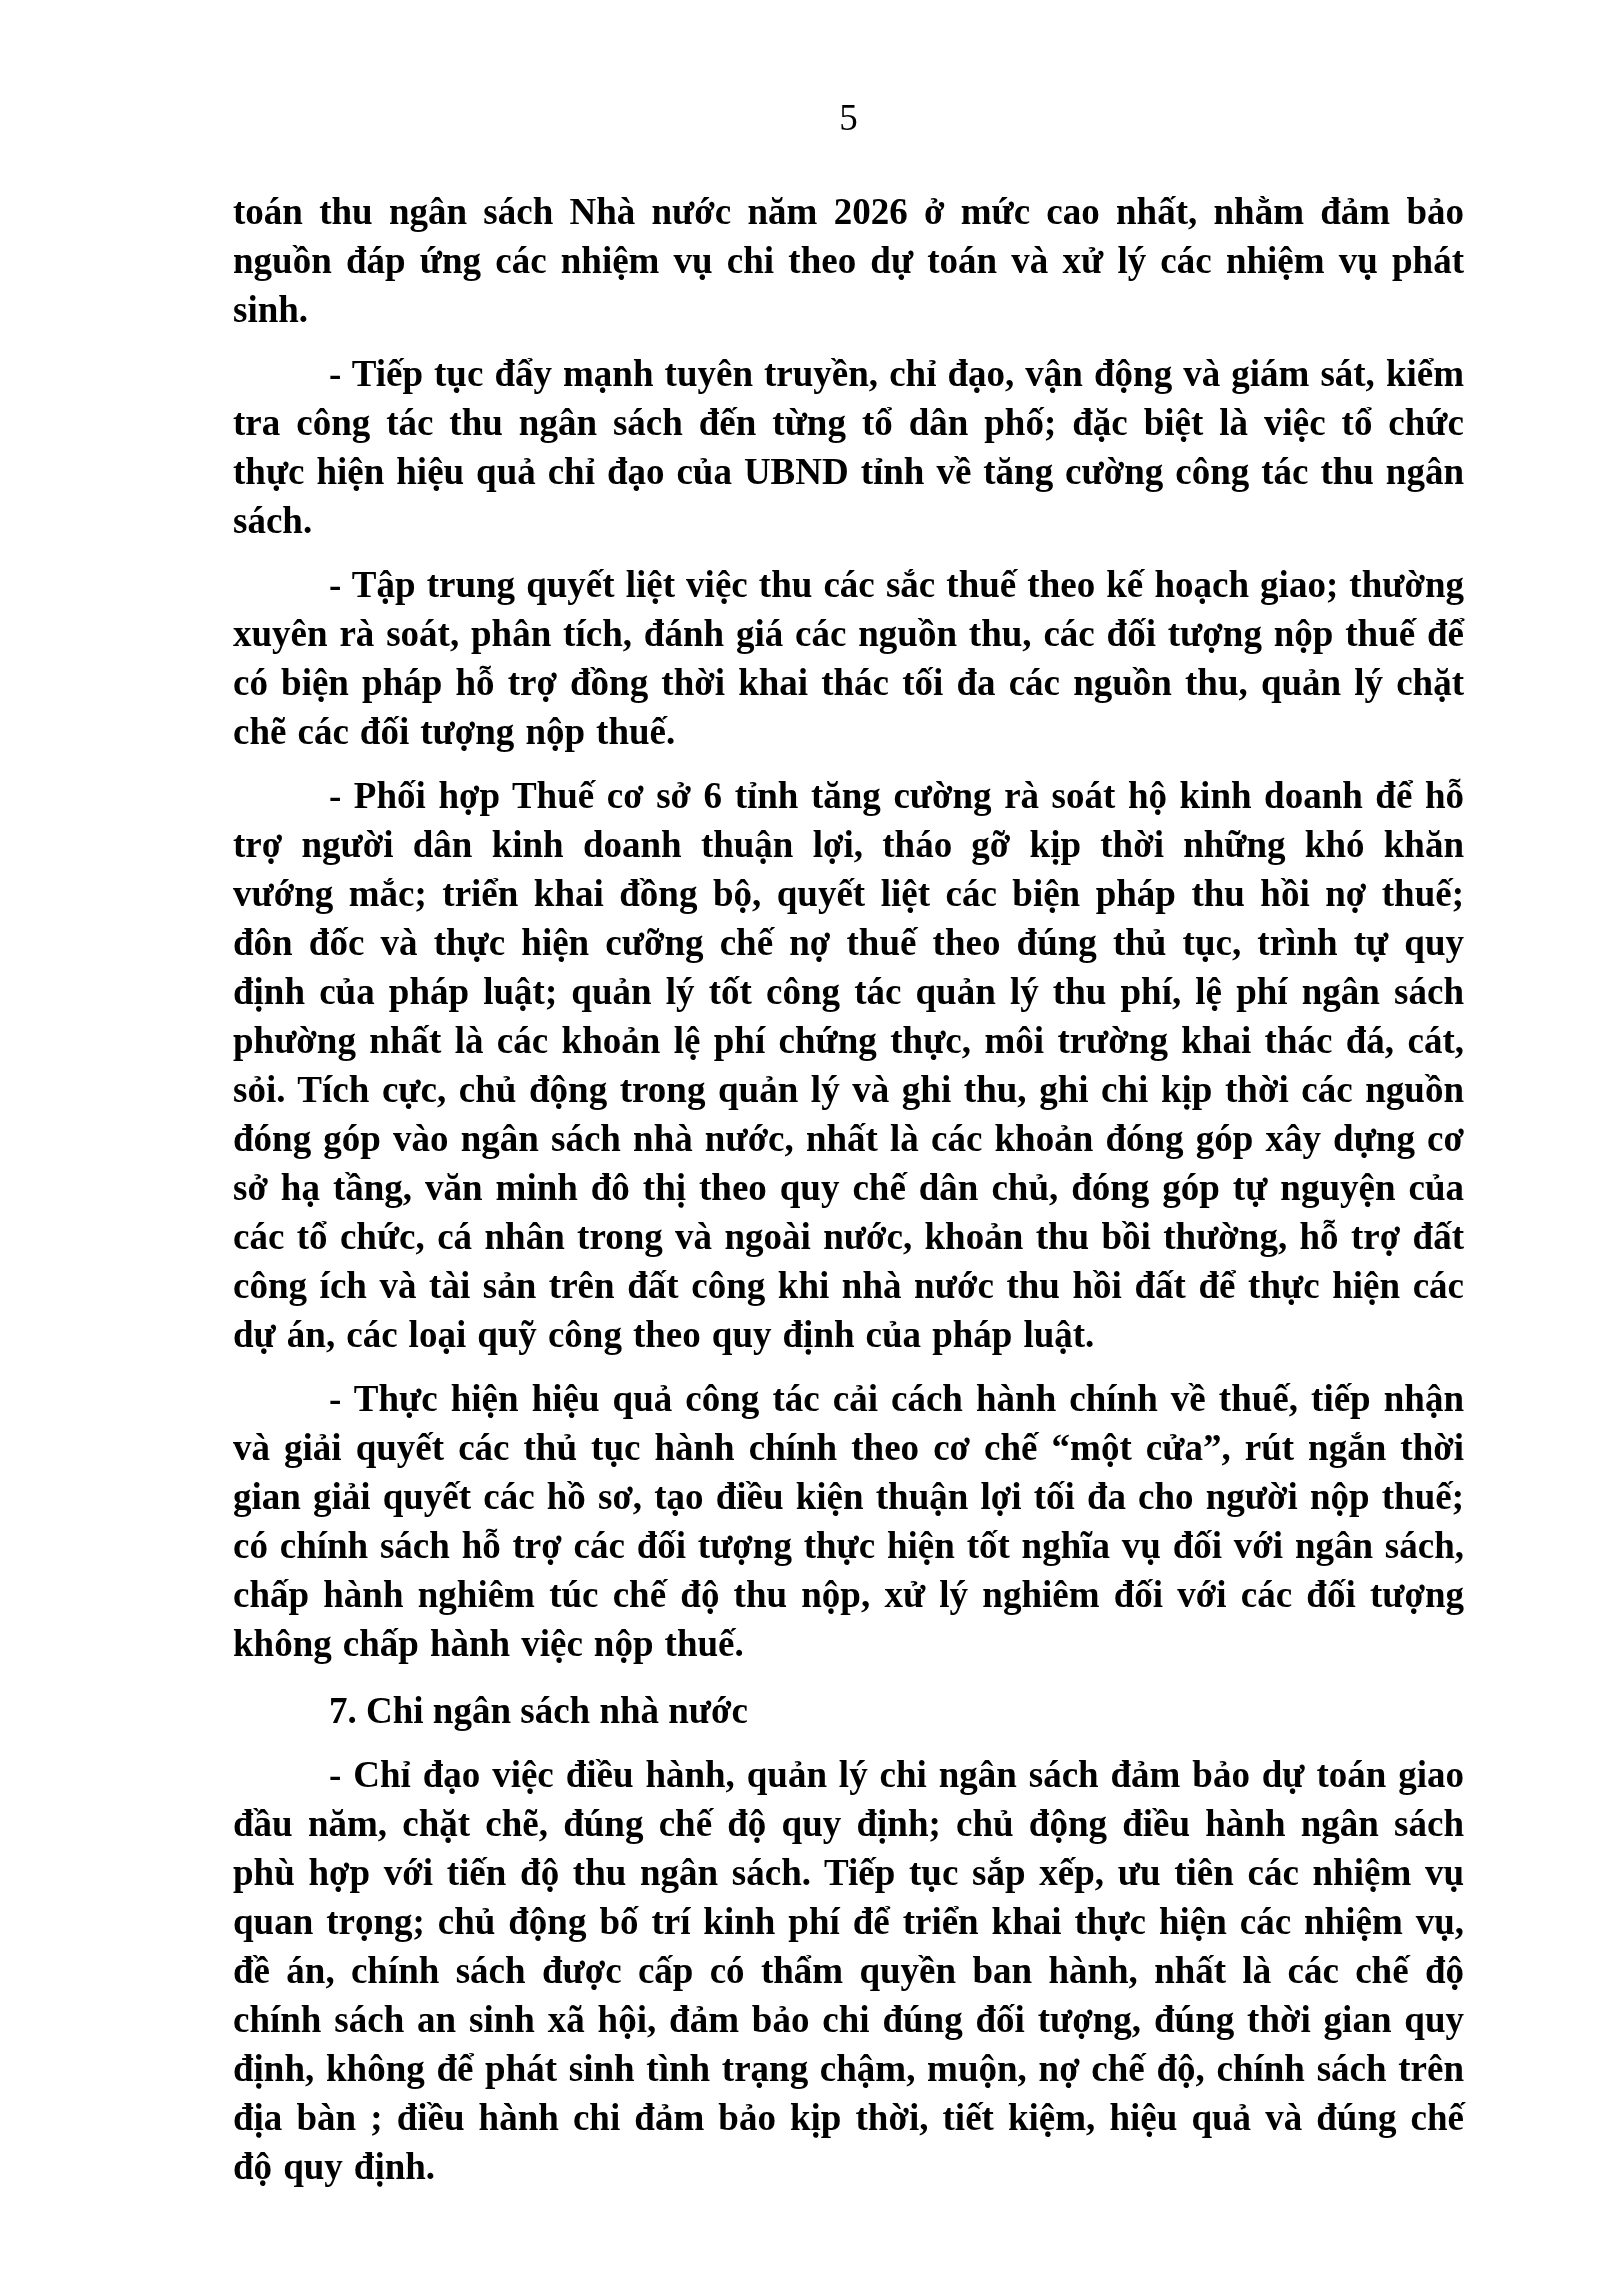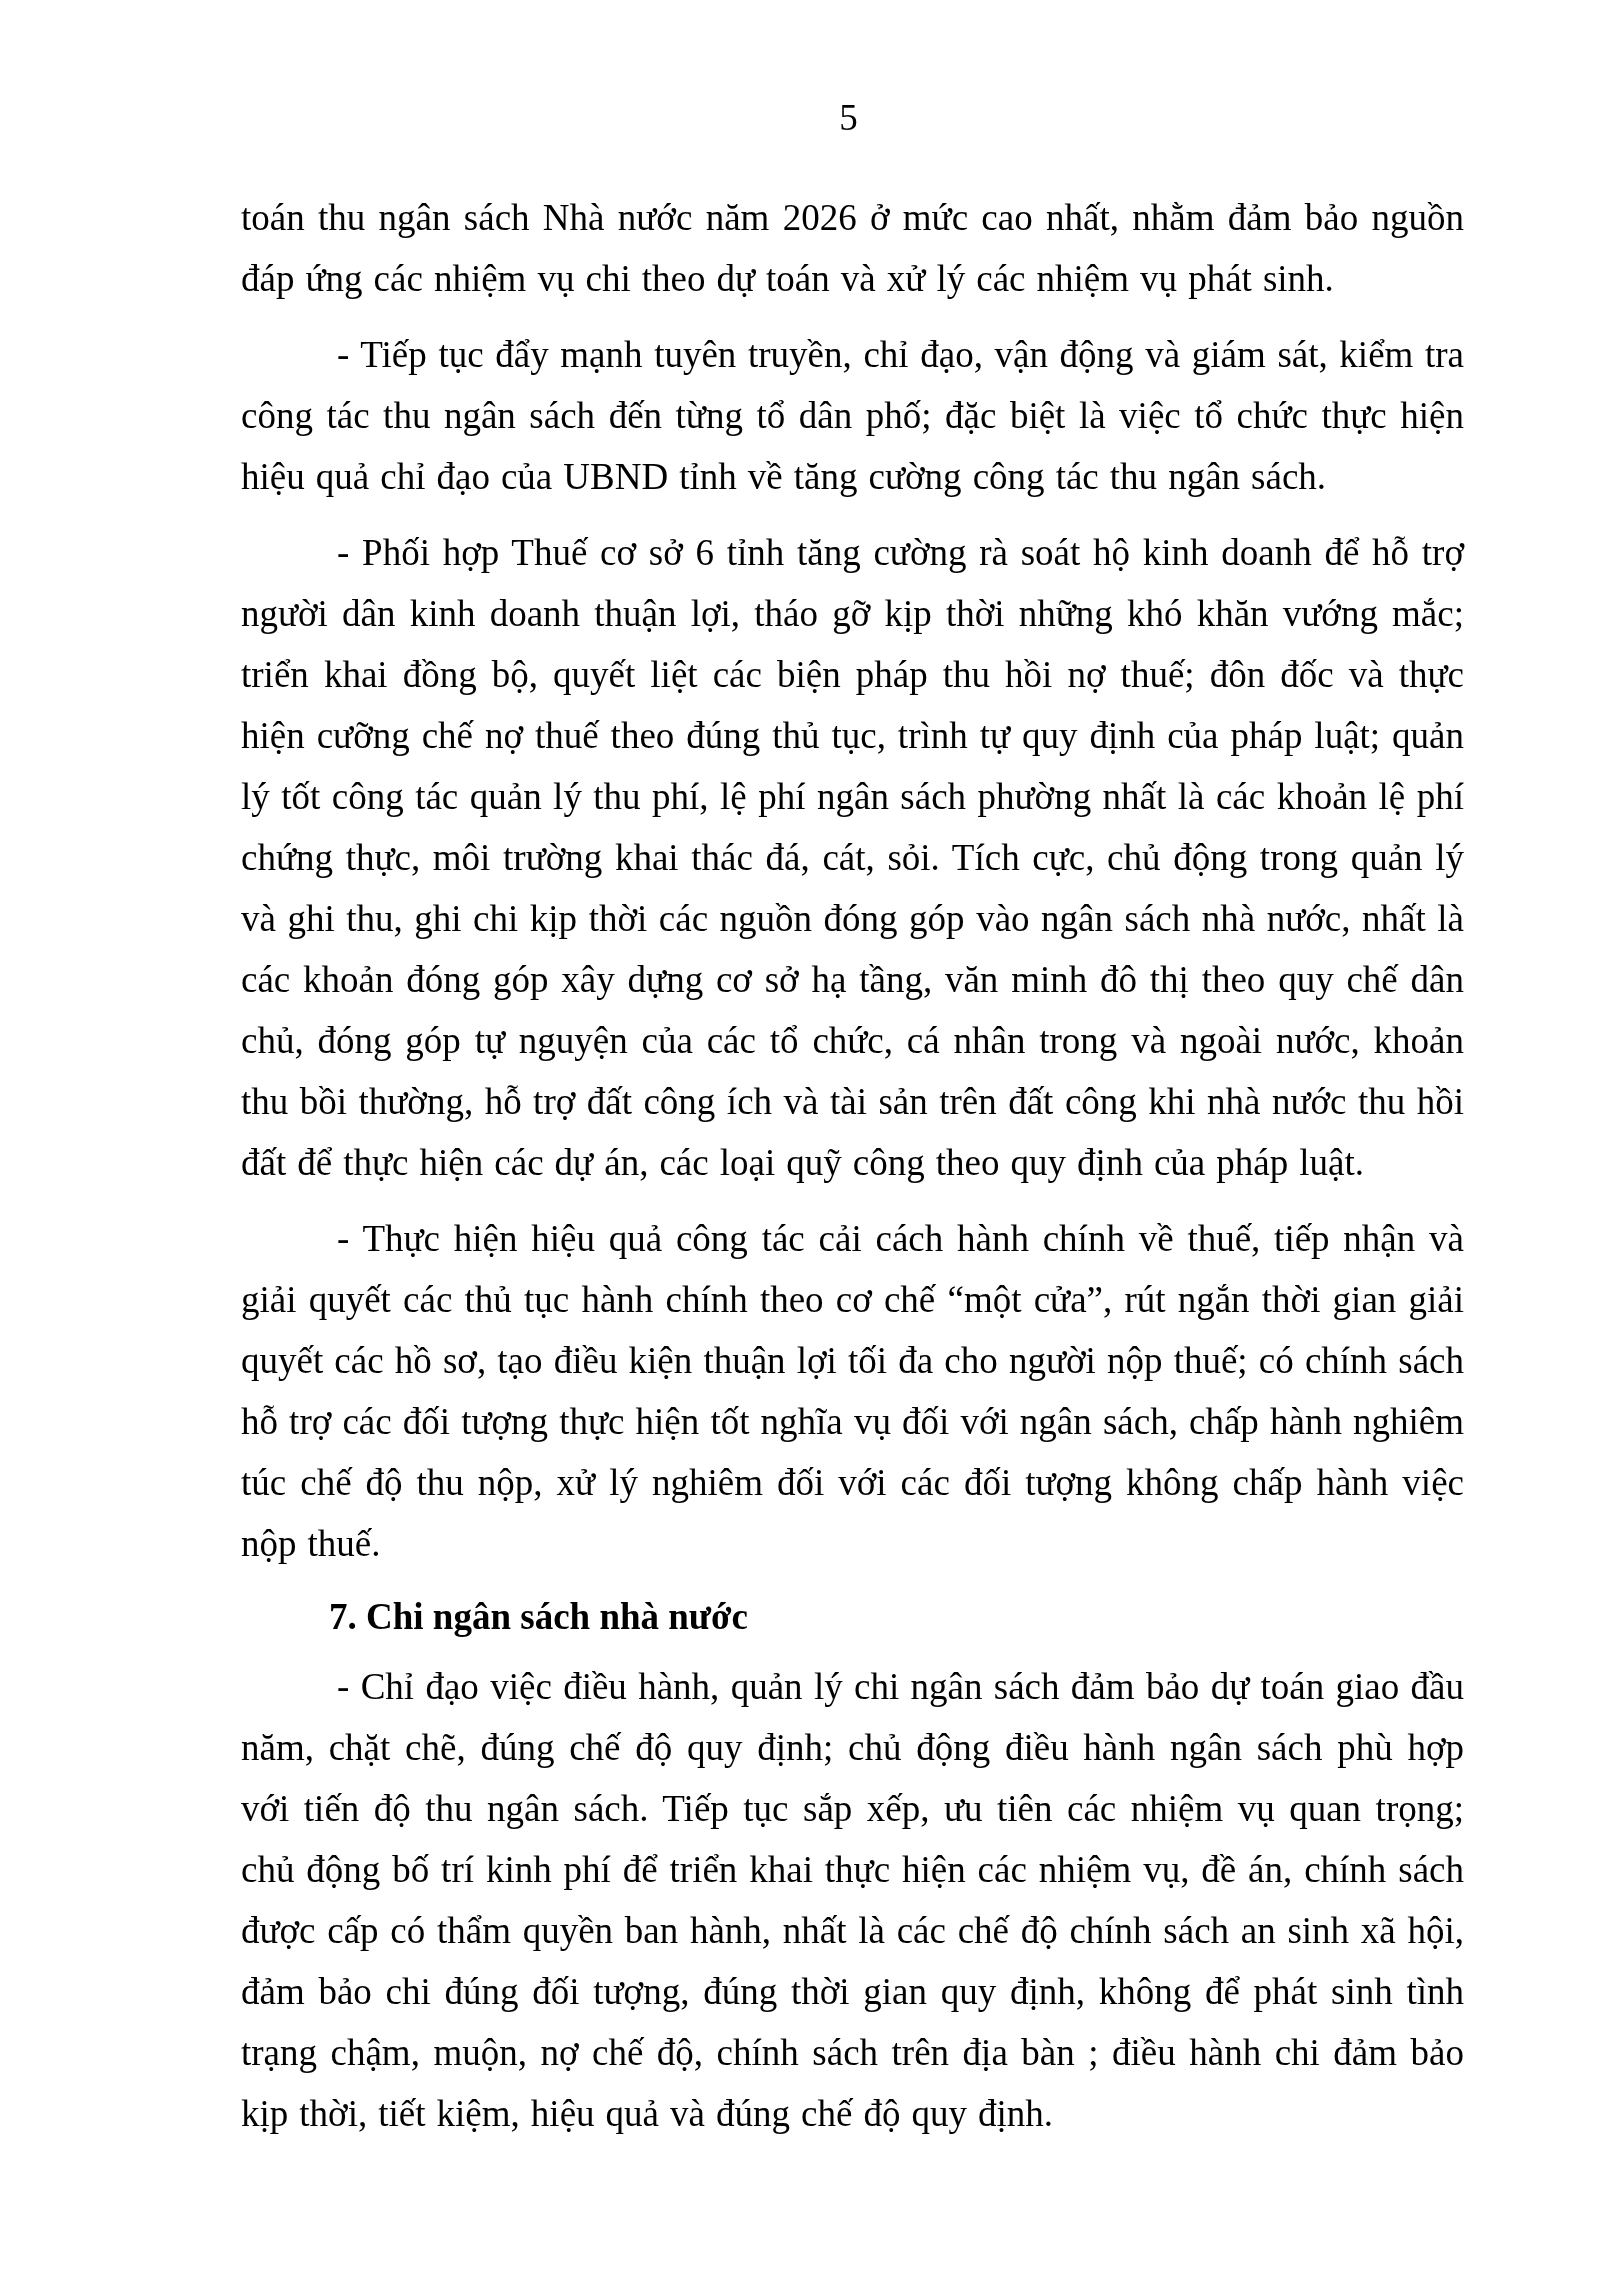--- a/index.html
+++ b/index.html
@@ -26,25 +26,26 @@
     line-height: 49px;
   }
   .body-text {
     position: absolute;
     top: 187px;
     left: 233px;
     width: 1231px;
   }
   .para {
     font-size: 37px;
-    line-height: 61px;
+    line-height: 49px;
     text-align: justify;
     text-indent: 96px;
-    margin: 15px 0 0 8px;
+    margin: 15px 0 0 0;
     word-spacing: 1.8px;
+    font-weight: bold;
   }
   .para.continuation {
     text-indent: 0;
     margin-top: 0;
   }
   .heading {
     font-size: 37px;
     line-height: 49px;
     font-weight: bold;
     text-indent: 96px;
@@ -58,20 +59,21 @@
 <div class="page">
 
   <div class="page-number">5</div>
 
   <div class="body-text">
 
     <p class="para continuation">toán thu ngân sách Nhà nước năm 2026 ở mức cao nhất, nhằm đảm bảo nguồn đáp ứng các nhiệm vụ chi theo dự toán và xử lý các nhiệm vụ phát sinh.</p>
 
     <p class="para">- Tiếp tục đẩy mạnh tuyên truyền, chỉ đạo, vận động và giám sát, kiểm tra công tác thu ngân sách đến từng tổ dân phố; đặc biệt là việc tổ chức thực hiện hiệu quả chỉ đạo của UBND tỉnh về tăng cường công tác thu ngân sách.</p>
 
+    <p class="para">- Tập trung quyết liệt việc thu các sắc thuế theo kế hoạch giao; thường xuyên rà soát, phân tích, đánh giá các nguồn thu, các đối tượng nộp thuế để có biện pháp hỗ trợ đồng thời khai thác tối đa các nguồn thu, quản lý chặt chẽ các đối tượng nộp thuế.</p>
 
     <p class="para">- Phối hợp Thuế cơ sở 6 tỉnh tăng cường rà soát hộ kinh doanh để hỗ trợ người dân kinh doanh thuận lợi, tháo gỡ kịp thời những khó khăn vướng mắc; triển khai đồng bộ, quyết liệt các biện pháp thu hồi nợ thuế; đôn đốc và thực hiện cưỡng chế nợ thuế theo đúng thủ tục, trình tự quy định của pháp luật; quản lý tốt công tác quản lý thu phí, lệ phí ngân sách phường nhất là các khoản lệ phí chứng thực, môi trường khai thác đá, cát, sỏi. Tích cực, chủ động trong quản lý và ghi thu, ghi chi kịp thời các nguồn đóng góp vào ngân sách nhà nước, nhất là các khoản đóng góp xây dựng cơ sở hạ tầng, văn minh đô thị theo quy chế dân chủ, đóng góp tự nguyện của các tổ chức, cá nhân trong và ngoài nước, khoản thu bồi thường, hỗ trợ đất công ích và tài sản trên đất công khi nhà nước thu hồi đất để thực hiện các dự án, các loại quỹ công theo quy định của pháp luật.</p>
 
 
     <p class="para">- Thực hiện hiệu quả công tác cải cách hành chính về thuế, tiếp nhận và giải quyết các thủ tục hành chính theo cơ chế “một cửa”, rút ngắn thời gian giải quyết các hồ sơ, tạo điều kiện thuận lợi tối đa cho người nộp thuế; có chính sách hỗ trợ các đối tượng thực hiện tốt nghĩa vụ đối với ngân sách, chấp hành nghiêm túc chế độ thu nộp, xử lý nghiêm đối với các đối tượng không chấp hành việc nộp thuế.</p>
 
     <h2 class="heading">7. Chi ngân sách nhà nước</h2>
 
     <p class="para">- Chỉ đạo việc điều hành, quản lý chi ngân sách đảm bảo dự toán giao đầu năm, chặt chẽ, đúng chế độ quy định; chủ động điều hành ngân sách phù hợp với tiến độ thu ngân sách. Tiếp tục sắp xếp, ưu tiên các nhiệm vụ quan trọng; chủ động bố trí kinh phí để triển khai thực hiện các nhiệm vụ, đề án, chính sách được cấp có thẩm quyền ban hành, nhất là các chế độ chính sách an sinh xã hội, đảm bảo chi đúng đối tượng, đúng thời gian quy định, không để phát sinh tình trạng chậm, muộn, nợ chế độ, chính sách trên địa bàn ; điều hành chi đảm bảo kịp thời, tiết kiệm, hiệu quả và đúng chế độ quy định.</p>
 

